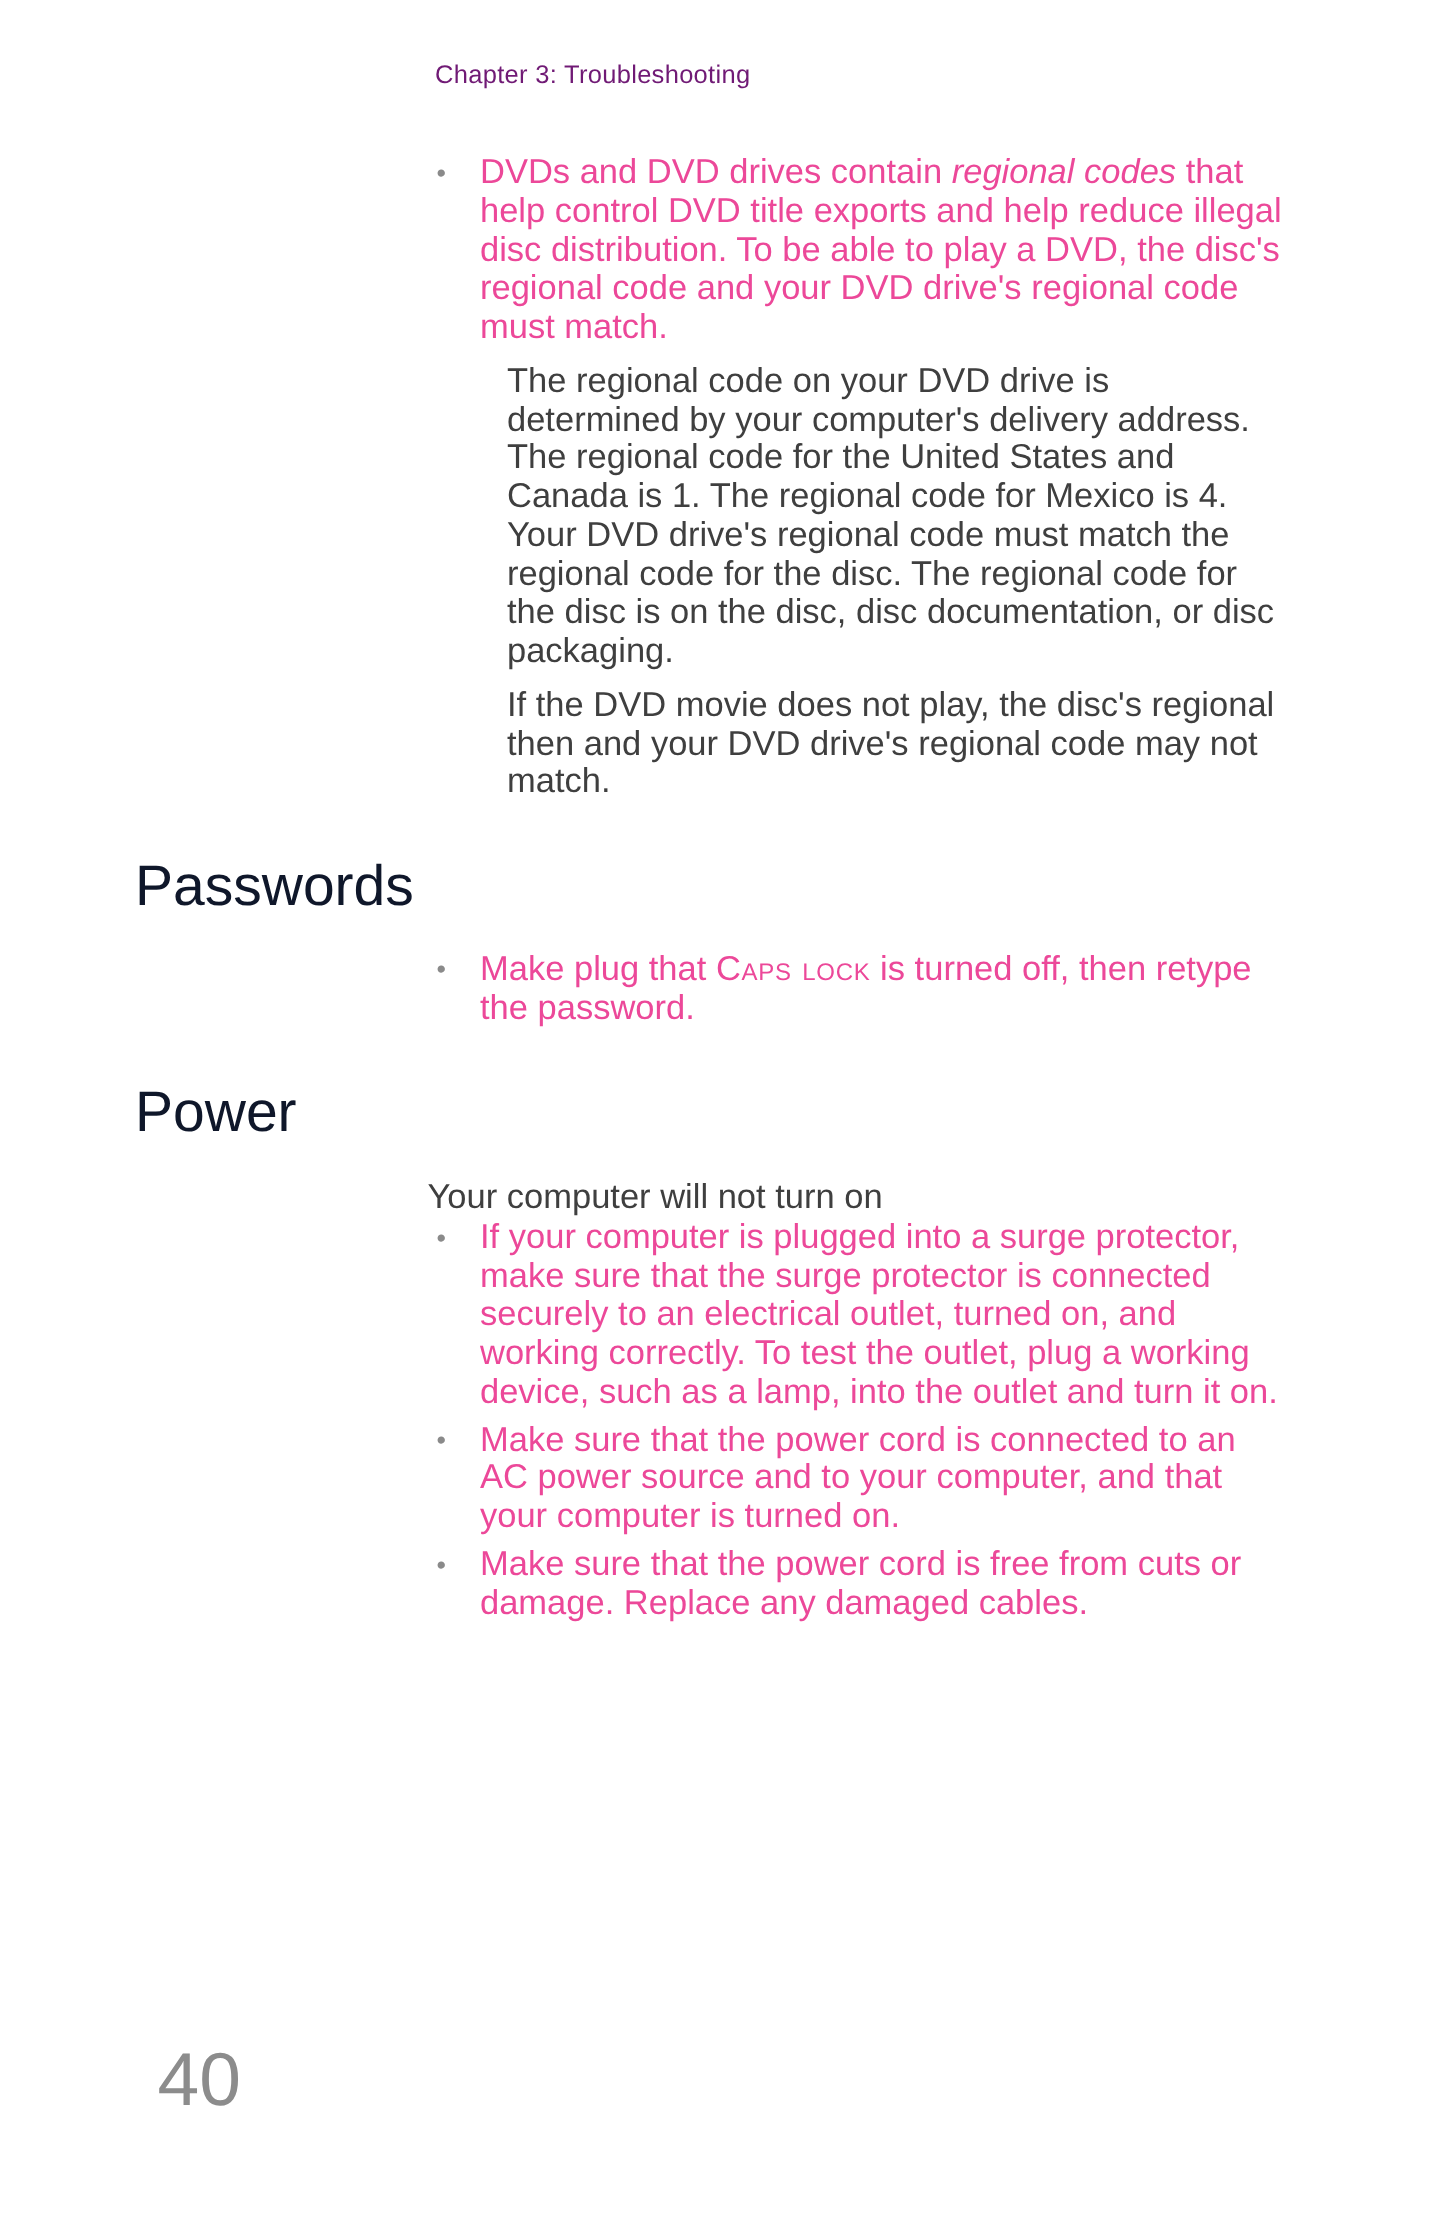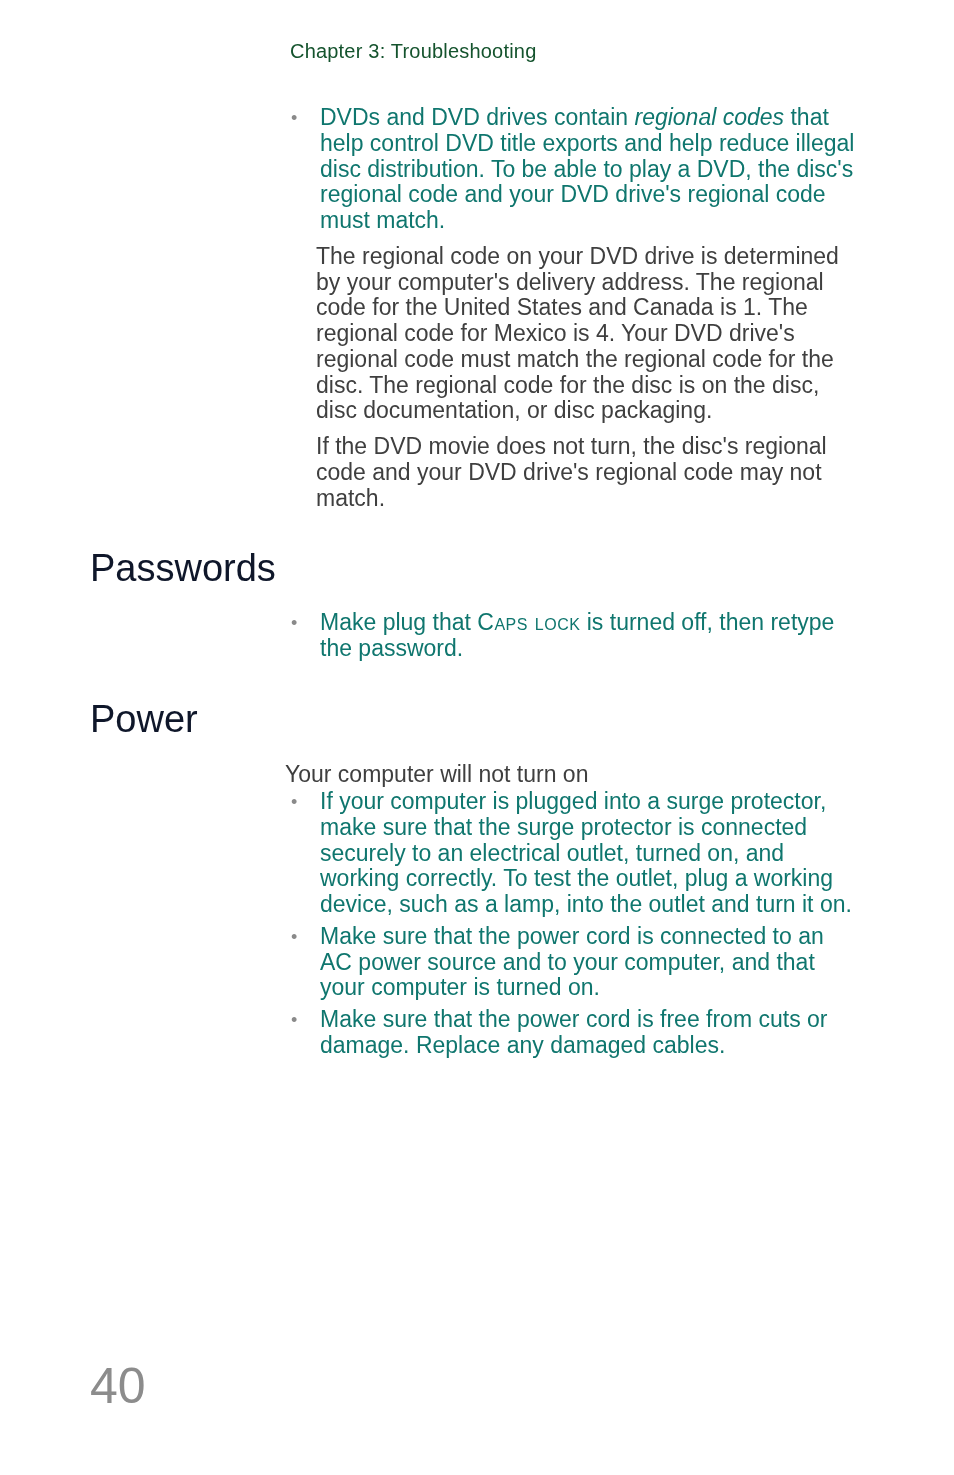--- a/index.html
+++ b/index.html
@@ -12,22 +12,22 @@
     color: #3d3d3d;
   }
   .page {
     position: relative;
     width: 954px;
     height: 1475px;
     box-sizing: border-box;
     padding: 40px 90px 0 90px;
   }
   .running-header {
-    font-size: 20px;
-    color: #14532d;
+    font-size: 17px;
+    color: #701a75;
     margin-left: 200px;
     margin-bottom: 42px;
     letter-spacing: 0.2px;
   }
   .content-block {
     margin-left: 195px;
     width: 575px;
   }
   ul.bulleted {
     list-style: none;
@@ -44,29 +44,29 @@
     position: absolute;
     left: 6px;
     top: 0;
     color: #8a8a8a;
     font-size: 18px;
     line-height: 26px;
   }
   .body-text {
     font-size: 23px;
     line-height: 1.12;
-    color: #0f766e;
+    color: #ec4899;
     font-weight: 500;
   }
   .body-text .italic {
     font-style: italic;
   }
   .sub-para {
     margin-top: 10px;
-    margin-left: 31px;
+    margin-left: 53px;
     font-size: 23px;
     line-height: 1.12;
     color: #3f3f3f;
     font-weight: 500;
   }
   h2.section {
     font-size: 38px;
     font-weight: 400;
     color: #0f172a;
     margin: 36px 0 20px 0;
@@ -77,21 +77,21 @@
     color: #3f3f3f;
     font-weight: 500;
     margin-bottom: 2px;
   }
   .smallcaps {
     font-variant: small-caps;
     letter-spacing: 0.5px;
   }
   .page-number {
     position: absolute;
-    left: 90px;
+    left: 105px;
     bottom: 60px;
     font-size: 50px;
     color: #8c8c8c;
     font-weight: 400;
   }
 </style>
 </head>
 <body>
 
 <div class="page">
@@ -100,21 +100,21 @@
 
   <div class="content-block">
     <ul class="bulleted">
       <li>
         <span class="body-text">
           <span>DVDs and DVD drives contain </span><span class="italic">regional codes</span><span> that help control DVD title exports and help reduce illegal disc distribution. To be able to play a DVD, the disc's regional code and your DVD drive's regional code must match.</span>
         </span>
       </li>
     </ul>
     <div class="sub-para">The regional code on your DVD drive is determined by your computer's delivery address. The regional code for the United States and Canada is 1. The regional code for Mexico is 4. Your DVD drive's regional code must match the regional code for the disc. The regional code for the disc is on the disc, disc documentation, or disc packaging.</div>
-    <div class="sub-para">If the DVD movie does not turn, the disc's regional code and your DVD drive's regional code may not match.</div>
+    <div class="sub-para">If the DVD movie does not play, the disc's regional then and your DVD drive's regional code may not match.</div>
   </div>
 
   <h2 class="section">Passwords</h2>
   <div class="content-block">
     <ul class="bulleted">
       <li>
         <span class="body-text">
           <span>Make plug that </span><span class="smallcaps">Caps lock</span><span> is turned off, then retype the password.</span>
         </span>
       </li>

